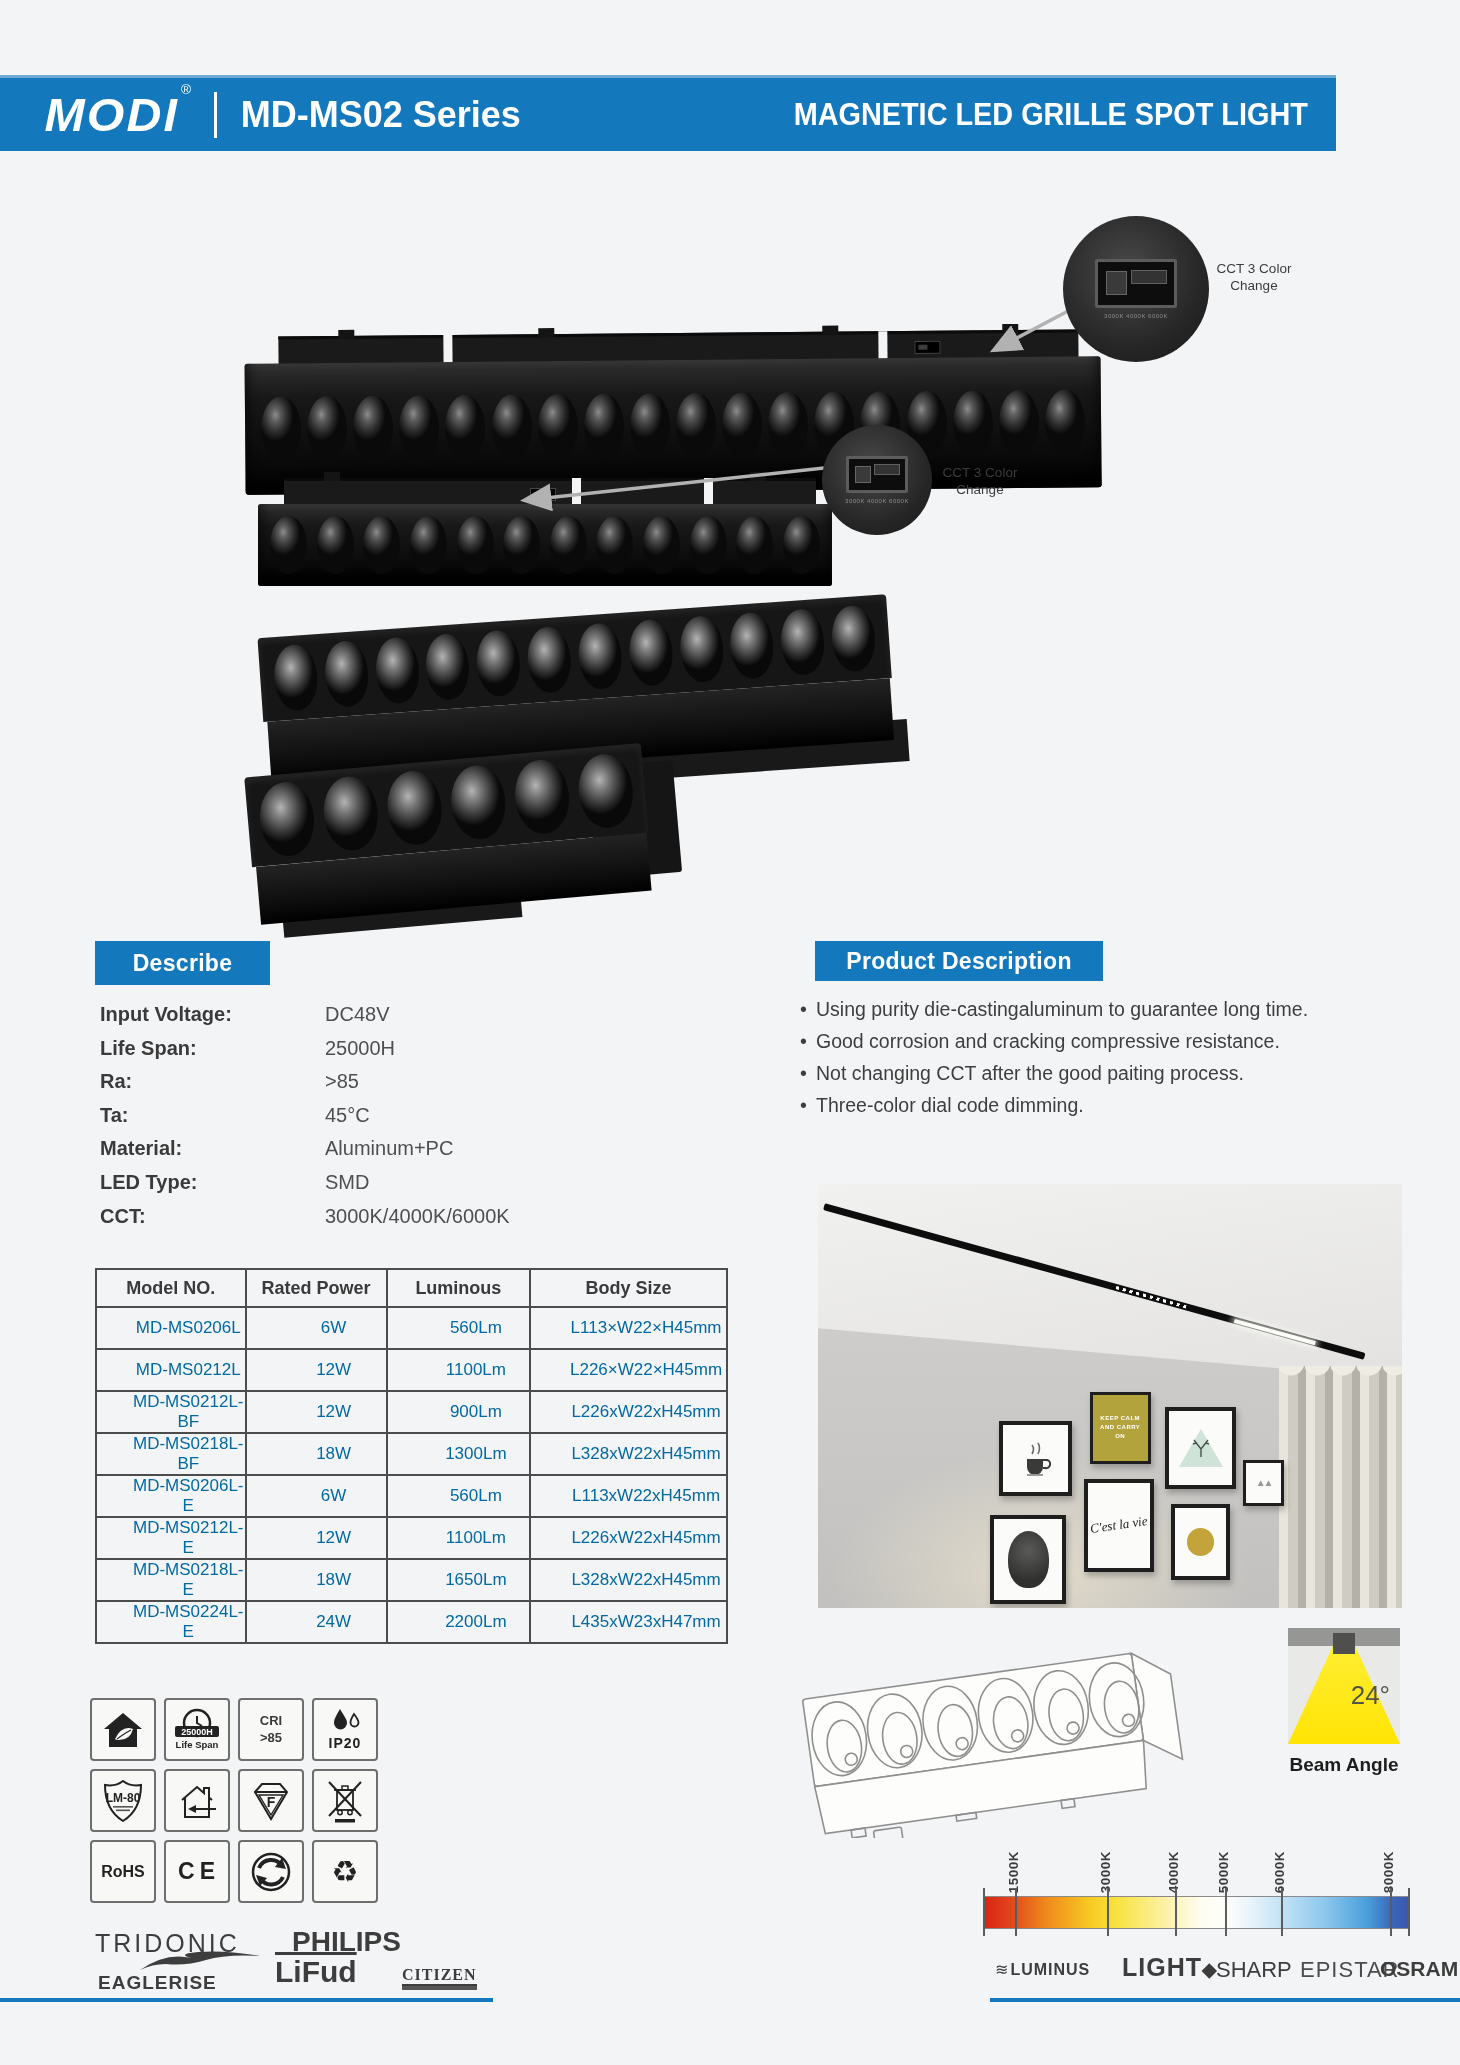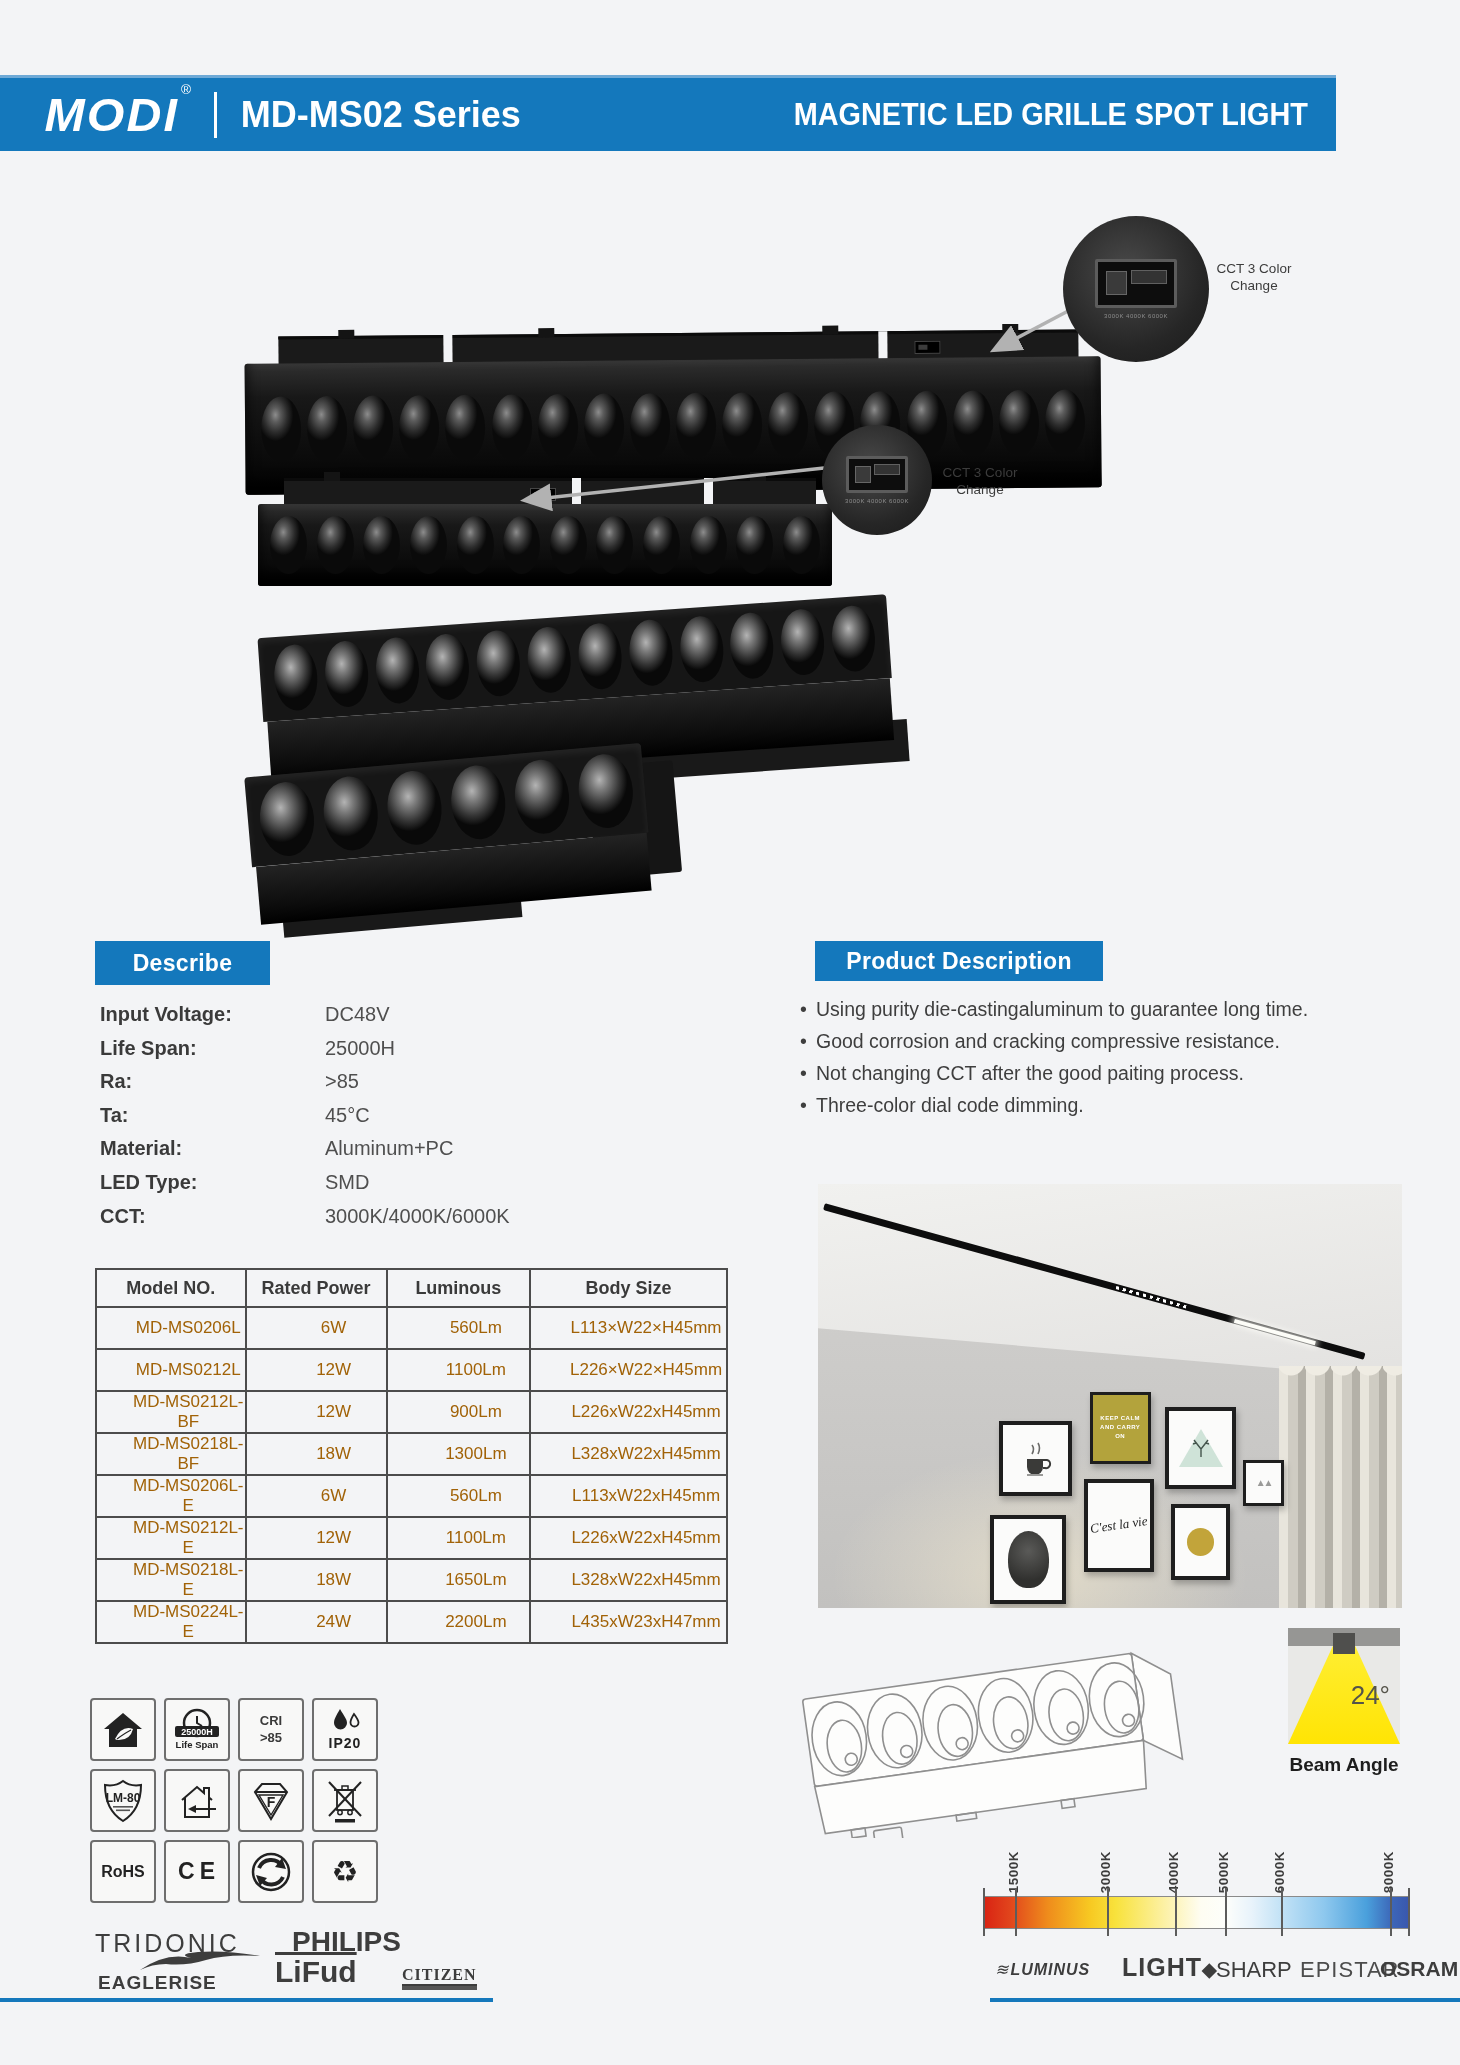--- a/index.html
+++ b/index.html
@@ -87,21 +87,21 @@
   
   #specs { position:absolute; left:100px; top:1003px; width:560px; }
   .spec-row { position:relative; height:33.6px; }
   .spec-label { position:absolute; left:0; font-size:20px; font-weight:700; color:#3a3a3a; }
   .spec-value { position:absolute; left:225px; font-size:20px; color:#4f4f4f; }
 
   
   #spec-table { position:absolute; left:95px; top:1268px; width:633px; border-collapse:collapse; }
   #spec-table th, #spec-table td { border:2px solid #4c4c4c; text-align:center; }
   #spec-table th { height:38px; font-size:18px; font-weight:700; color:#3a3a3a; }
-  #spec-table td { height:42px; font-size:17px; color:#a16207; font-weight:400;padding-left:35px; }
+  #spec-table td { height:42px; font-size:17px; color:#0369a1; font-weight:400;padding-left:35px; }
   #spec-table .c1{width:150px} #spec-table .c2{width:142px} #spec-table .c3{width:144px} #spec-table .c4{width:197px}
 
   
   #bullets { position:absolute; left:800px; top:994px; width:540px; list-style:none; }
   #bullets li { position:relative; padding-left:16px; font-size:19.5px; line-height:30px; color:#3e3e3e; margin-bottom:2px; }
   #bullets li::before { content:"\2022"; position:absolute; left:0; top:0; }
 
   
   #room { position:absolute; left:818px; top:1184px; width:584px; height:424px; overflow:hidden;
     background:linear-gradient(180deg,#d3d2d0 0%,#cac9c7 55%,#c2c1bf 100%); }
@@ -171,21 +171,21 @@
   .logo { position:absolute; color:#3d3d3d; white-space:nowrap; }
   #l-tridonic { left:95px; top:1929px; font-size:25px; font-weight:400; letter-spacing:3px; }
   #l-philips { left:292px; top:1926px; font-size:28px; font-weight:700; }
   #l-eagle-swoosh { position:absolute; left:136px; top:1950px; }
   #l-eaglerise { left:98px; top:1972px; font-size:19px; font-weight:700; letter-spacing:1px; }
   #l-lifud { left:275px; top:1955px; font-size:30px; font-weight:800; border-top:0; }
   #l-lifud .bar-over { text-decoration:overline; }
   #l-citizen { left:402px; top:1966px; font-family:"Liberation Serif",serif; font-size:16px; font-weight:700;
     letter-spacing:1px; border-bottom:2px solid #3d3d3d; }
   #l-citizen::after { content:""; position:absolute; left:0; right:0; bottom:-6px; height:4px; background:#555; }
-  #l-luminus { left:995px; top:1960px; font-size:16px; font-weight:700; letter-spacing:1px;font-style:italic; }
+  #l-luminus { left:995px; top:1960px; font-size:16px; font-weight:700; letter-spacing:1px; }
   #l-luminus .sw { letter-spacing:-2px; margin-right:4px; font-weight:400; }
   #l-cree { left:1122px; top:1953px; font-size:25px; font-weight:800; letter-spacing:1px; }
   #l-cree .dia { font-size:19px; }
   #l-sharp { left:1216px; top:1957px; font-size:22px; font-weight:400; }
   #l-epistar { left:1300px; top:1957px; font-size:22px; font-weight:300; color:#4c4c4c; letter-spacing:1px; }
   #l-osram { left:1380px; top:1957px; font-size:21px; font-weight:800; }
 
   .blue-line { position:absolute; top:1998px; height:4px; background:#1478bc; }
   #bl-left { left:0; width:493px; }
   #bl-right { left:990px; width:470px; }

